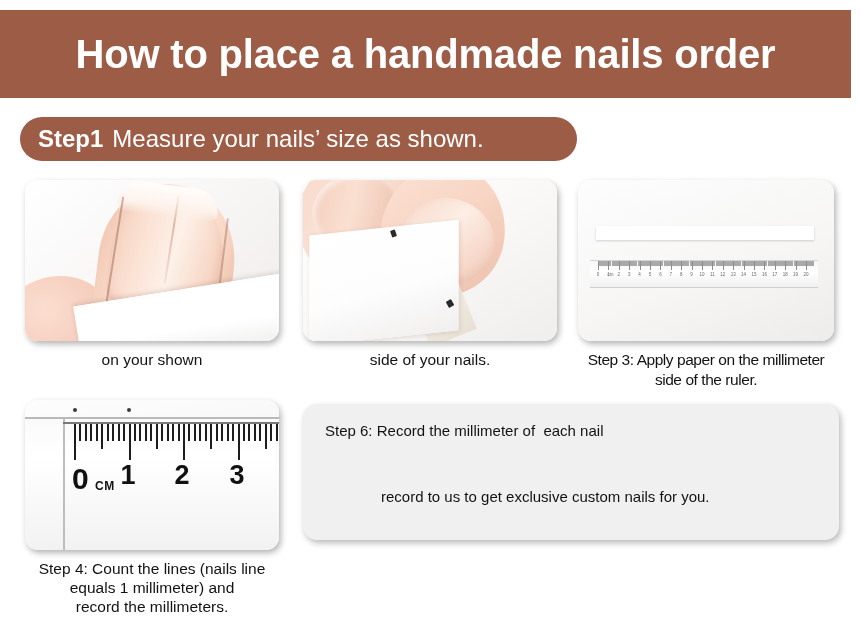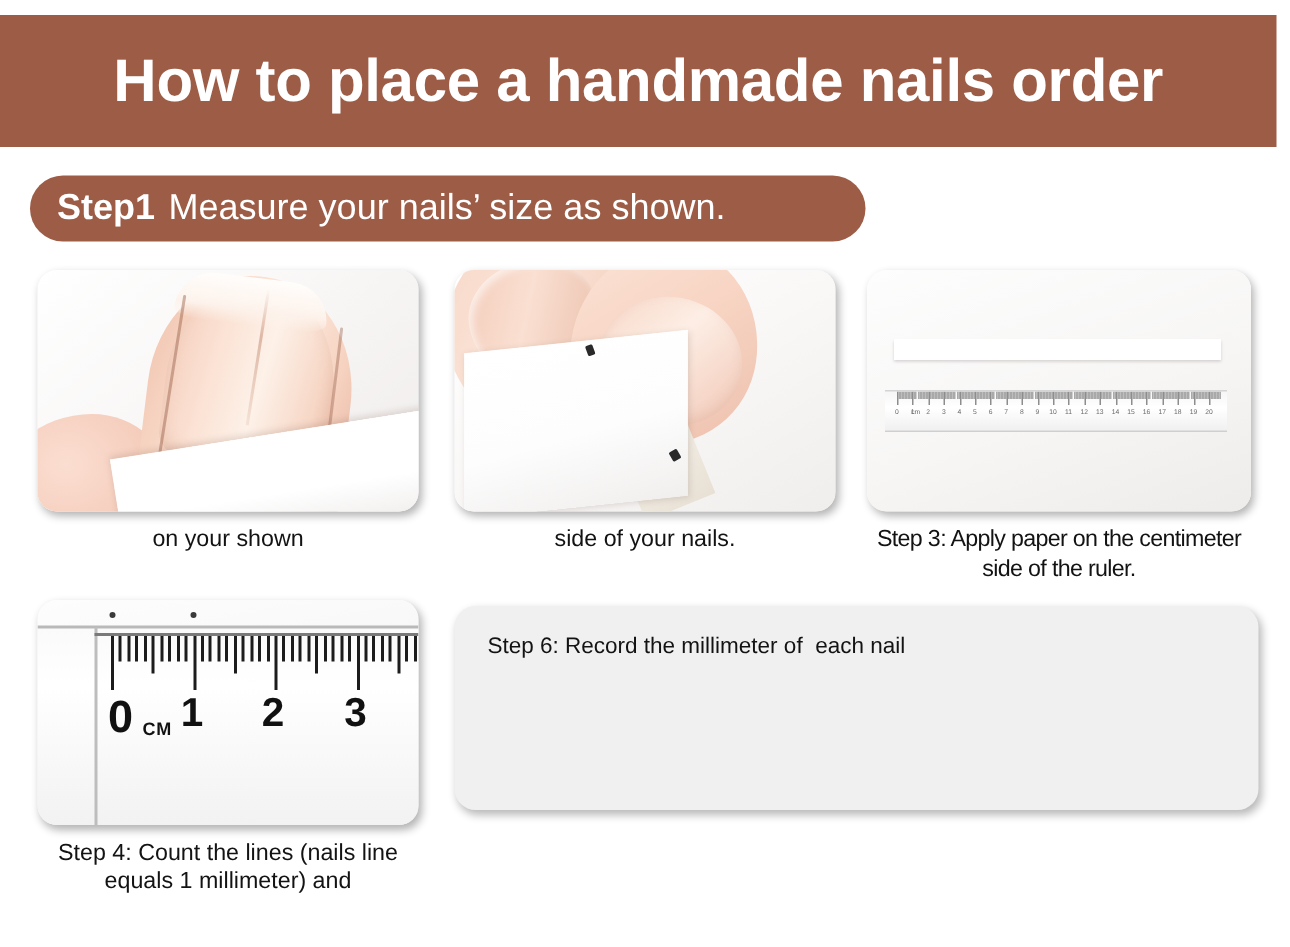--- a/index.html
+++ b/index.html
@@ -693,26 +693,28 @@
 
 <div class="caption cap-1">
   <div>on your shown</div>
 </div>
 
 <div class="caption cap-2">
   <div>side of your nails.</div>
 </div>
 
 <div class="caption cap-3">
-  <div>Step 3: Apply paper on the centimeter</div>
+  <div>Step 3: Apply paper on the millimeter</div>
   <div>side of the ruler.</div>
 </div>
 
 <div class="caption cap-4">
   <div>Step 4: Count the lines (nails line</div>
   <div>equals 1 millimeter) and</div>
+  <div>record the millimeters.</div>
 </div>
 
 <div class="steps-box">
   <div class="steps-line">Step 6: Record the millimeter of  each nail</div>
   <div class="steps-line indent-wrap">
+    <span class="wrap2">record to us to get exclusive custom nails for you.</span>
   </div>
 </div>
 
 </body></html>

